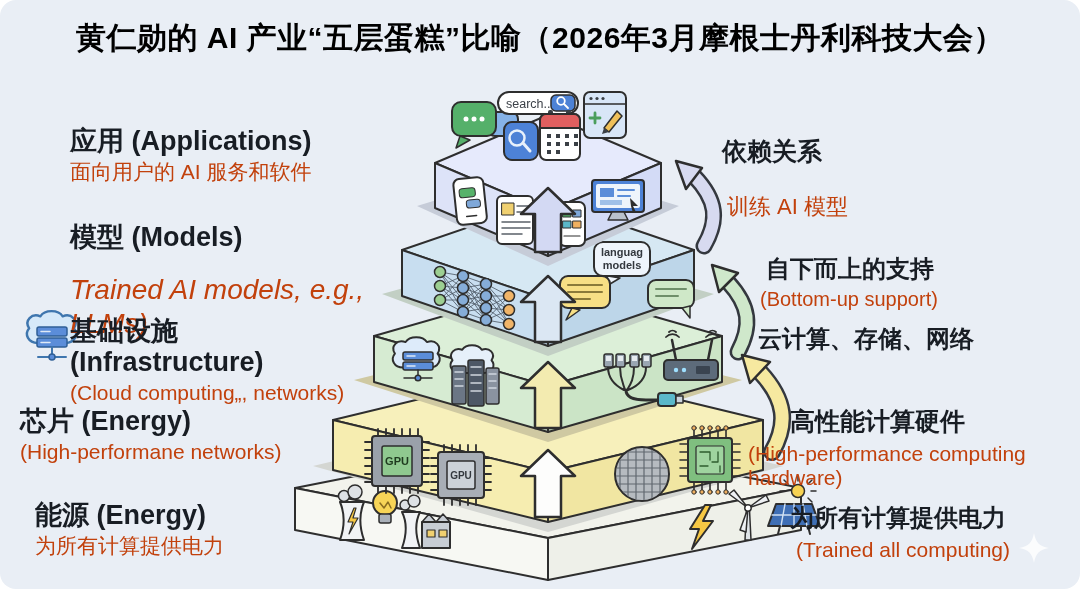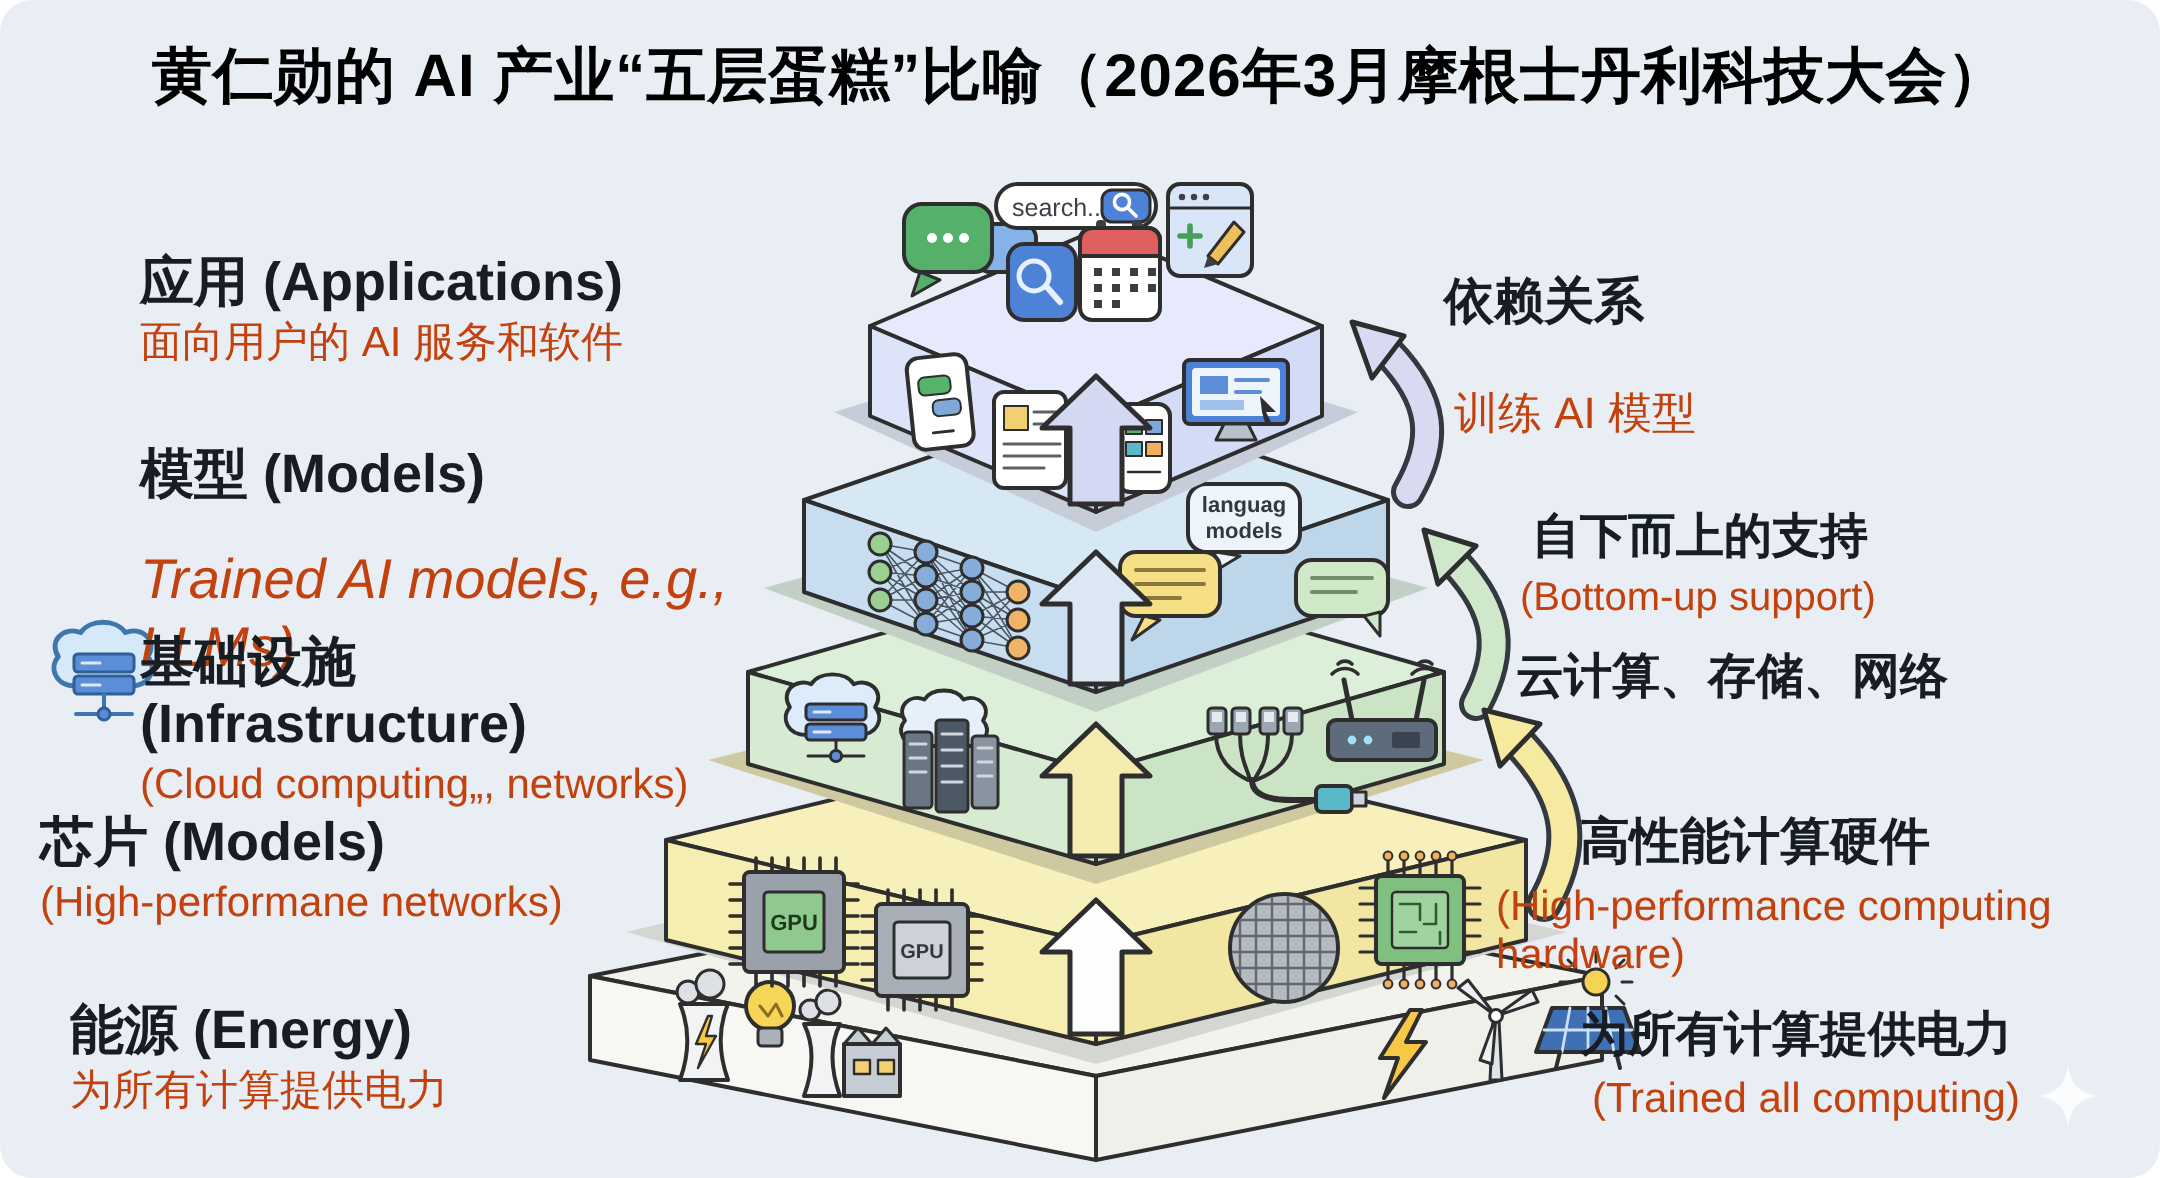--- a/index.html
+++ b/index.html
@@ -373,21 +373,21 @@
   </div>
   <div class="lbl center" style="left:70px;top:222px;width:300px">
     <div class="hd hd-27">模型 (Models)</div>
     <div class="sub sub-20">Trained AI models, e.g., LLMs)</div>
   </div>
   <div class="lbl center" style="left:70px;top:316px;width:300px">
     <div class="hd hd-27">基础设施 (Infrastructure)</div>
     <div class="sub sub-21">(Cloud computing„, networks)</div>
   </div>
   <div class="lbl center" style="left:20px;top:406px;width:320px">
-    <div class="hd hd-27">芯片 (Models)</div>
+    <div class="hd hd-27">芯片 (Energy)</div>
     <div class="sub sub-21">(High-performane networks)</div>
   </div>
   <div class="lbl center" style="left:35px;top:500px;width:300px">
     <div class="hd hd-27">能源 (Energy)</div>
     <div class="sub sub-21">为所有计算提供电力</div>
   </div>
 
   <div class="lbl hd hd-25" style="left:722px;top:138px">依赖关系</div>
   <div class="lbl sub sub-22" style="left:727px;top:192px">训练 AI 模型</div>
 

